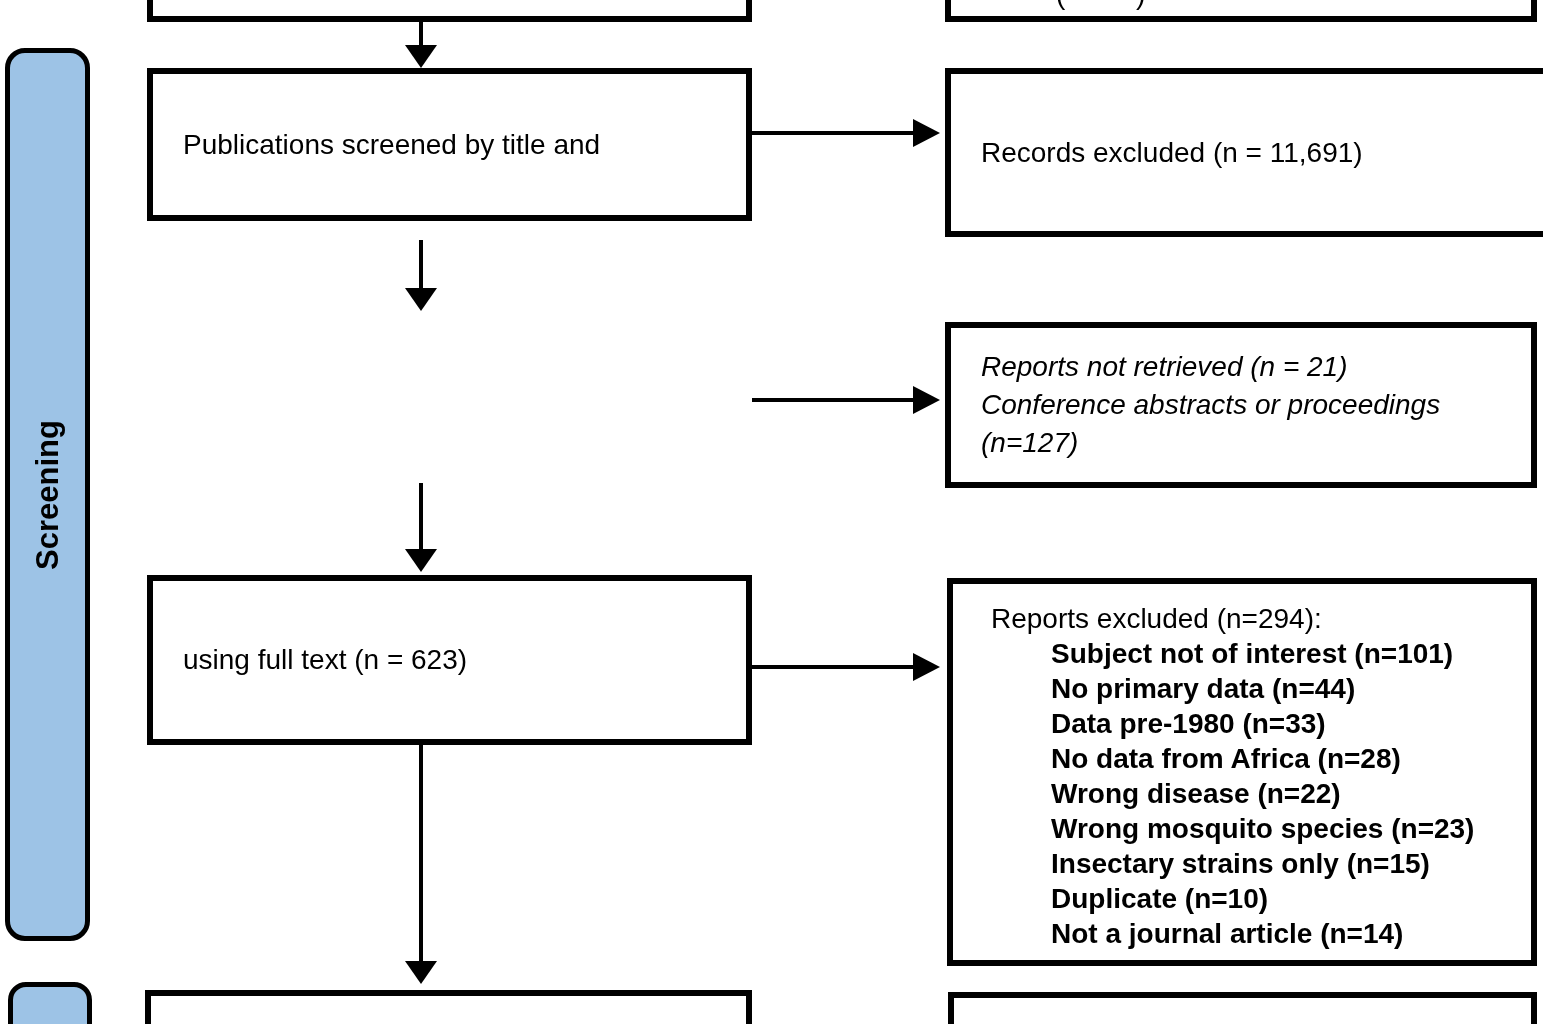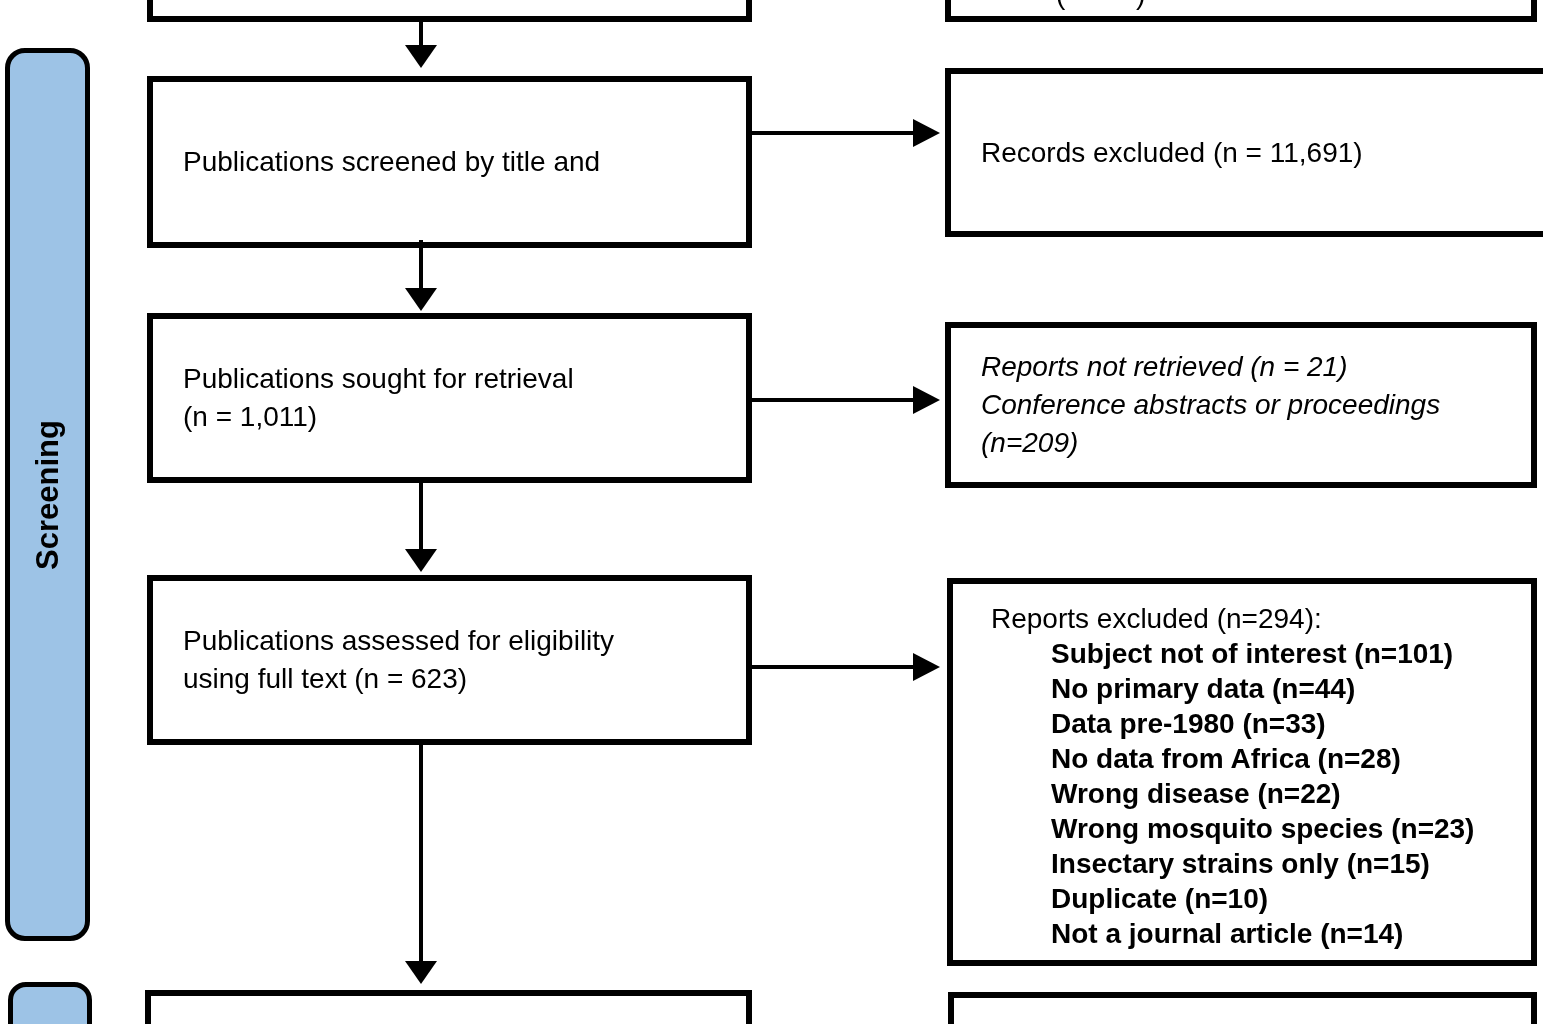--- a/index.html
+++ b/index.html
@@ -83,44 +83,39 @@
 
   <div class="sidebar" style="left:8px;top:982px;width:84px;height:70px;border-radius:18px;"></div>
 
   <div class="box" style="left:147px;top:-50px;width:605px;height:72px;"></div>
 
   <div class="box" style="left:945px;top:-60px;width:592px;height:82px;">
     <span class="frag" style="left:105px;">(</span>
     <span class="frag" style="left:185px;">)</span>
   </div>
 
-  <div class="box box-flex pad-left" style="left:147px;top:68px;width:605px;height:172px;margin-top:8px;">
+  <div class="box box-flex pad-left" style="left:147px;top:68px;width:605px;height:153px;">
     <div class="box-text">Publications screened by title and</div>
   </div>
 
-  <div class="box box-flex pad-left" style="left:147px;top:313px;width:605px;height:170px;">
-    <div class="box-text">Publications sought for retrieval</div>
-    <div class="box-text">(n = 1,011)</div>
-  </div>
 
   <div class="box box-flex pad-left" style="left:147px;top:575px;width:605px;height:170px;">
-    <div class="box-text">Publications assessed for eligibility</div>
     <div class="box-text">using full text (n = 623)</div>
   </div>
 
   <div class="box" style="left:145px;top:990px;width:607px;height:70px;"></div>
 
   <div class="box box-flex pad-left" style="left:945px;top:68px;width:608px;height:169px;">
     <div class="box-text">Records excluded (n = 11,691)</div>
   </div>
 
   <div class="box box-flex pad-left" style="left:945px;top:322px;width:592px;height:166px;font-style:italic;">
     <div class="box-text">Reports not retrieved (n = 21)</div>
     <div class="box-text">Conference abstracts or proceedings</div>
-    <div class="box-text">(n=209)</div>
+    <div class="box-text">(n=127)</div>
   </div>
 
   <div class="box" style="left:947px;top:578px;width:590px;height:388px;">
     <div class="list">
       <div>Reports excluded (n=294):</div>
       <div class="indent">Subject not of interest (n=101)</div>
       <div class="indent">No primary data (n=44)</div>
       <div class="indent">Data pre-1980 (n=33)</div>
       <div class="indent">No data from Africa (n=28)</div>
       <div class="indent">Wrong disease (n=22)</div>

